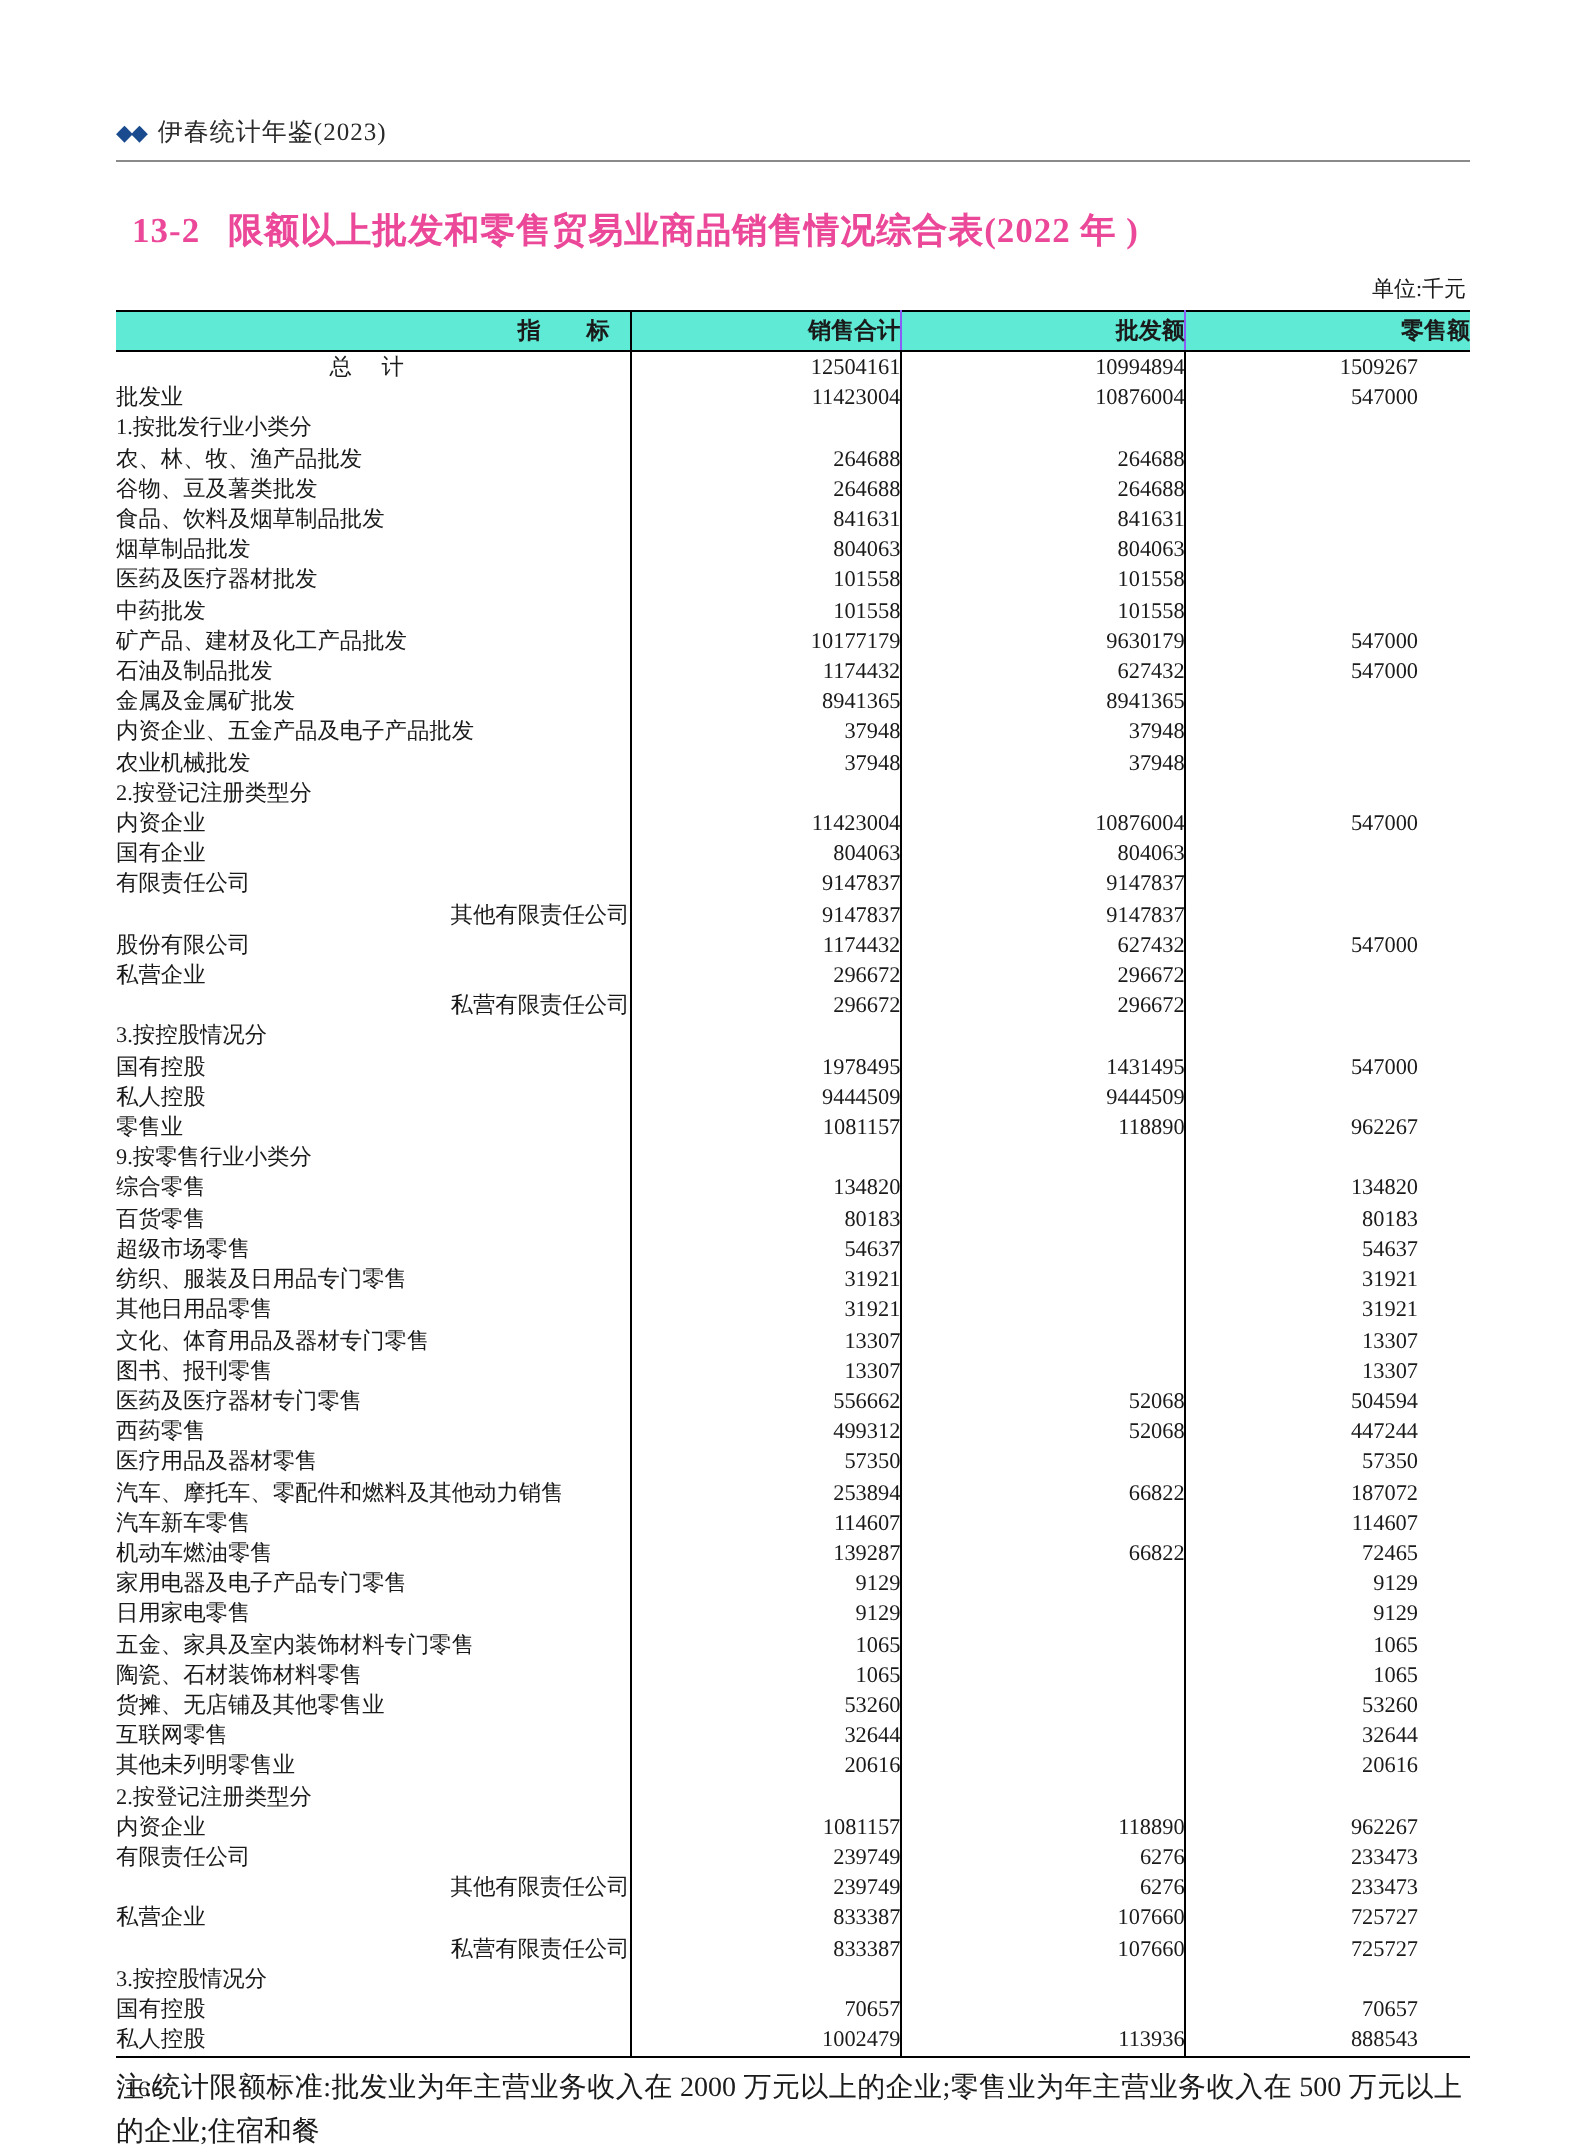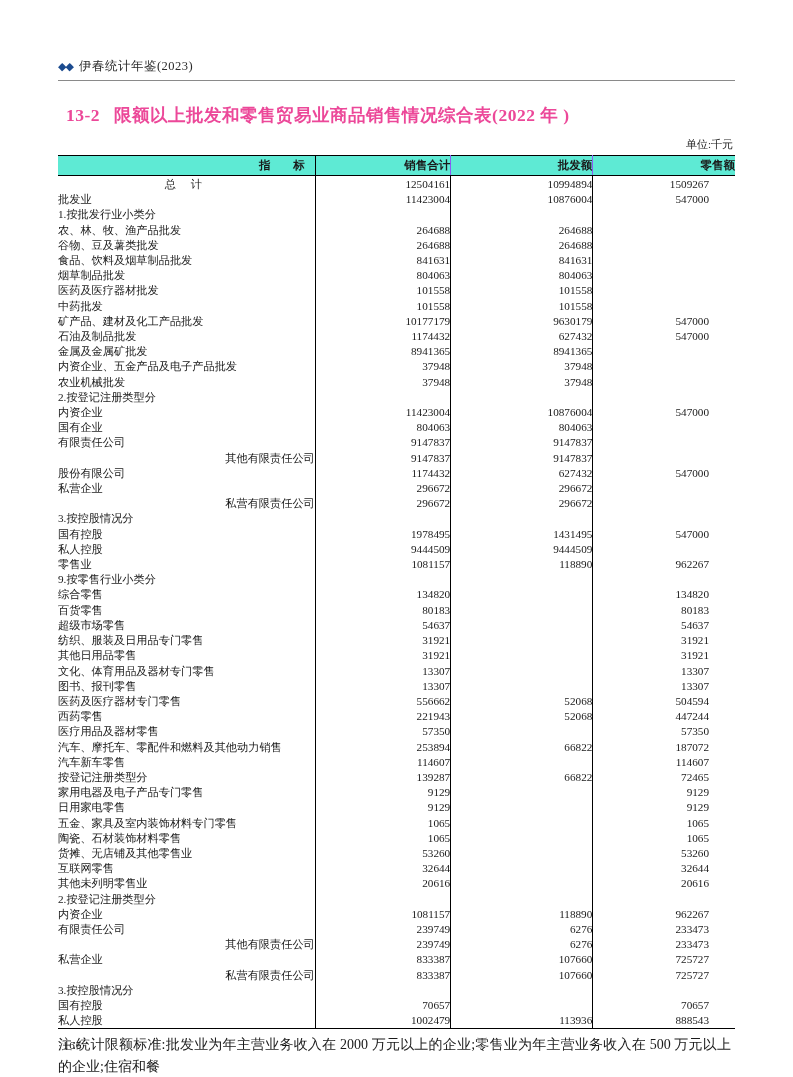--- a/index.html
+++ b/index.html
@@ -381,21 +381,21 @@
           <td class="val last">13307</td>
         </tr>
         <tr>
           <td class="label lvl2">医药及医疗器材专门零售</td>
           <td class="val">556662</td>
           <td class="val">52068</td>
           <td class="val last">504594</td>
         </tr>
         <tr>
           <td class="label lvl3">西药零售</td>
-          <td class="val">221943</td>
+          <td class="val">499312</td>
           <td class="val">52068</td>
           <td class="val last">447244</td>
         </tr>
         <tr>
           <td class="label lvl3">医疗用品及器材零售</td>
           <td class="val">57350</td>
           <td class="val"></td>
           <td class="val last">57350</td>
         </tr>
         <tr>
@@ -404,21 +404,21 @@
           <td class="val">66822</td>
           <td class="val last">187072</td>
         </tr>
         <tr>
           <td class="label lvl3">汽车新车零售</td>
           <td class="val">114607</td>
           <td class="val"></td>
           <td class="val last">114607</td>
         </tr>
         <tr>
-          <td class="label lvl3">按登记注册类型分</td>
+          <td class="label lvl3">机动车燃油零售</td>
           <td class="val">139287</td>
           <td class="val">66822</td>
           <td class="val last">72465</td>
         </tr>
         <tr>
           <td class="label lvl2">家用电器及电子产品专门零售</td>
           <td class="val">9129</td>
           <td class="val"></td>
           <td class="val last">9129</td>
         </tr>

